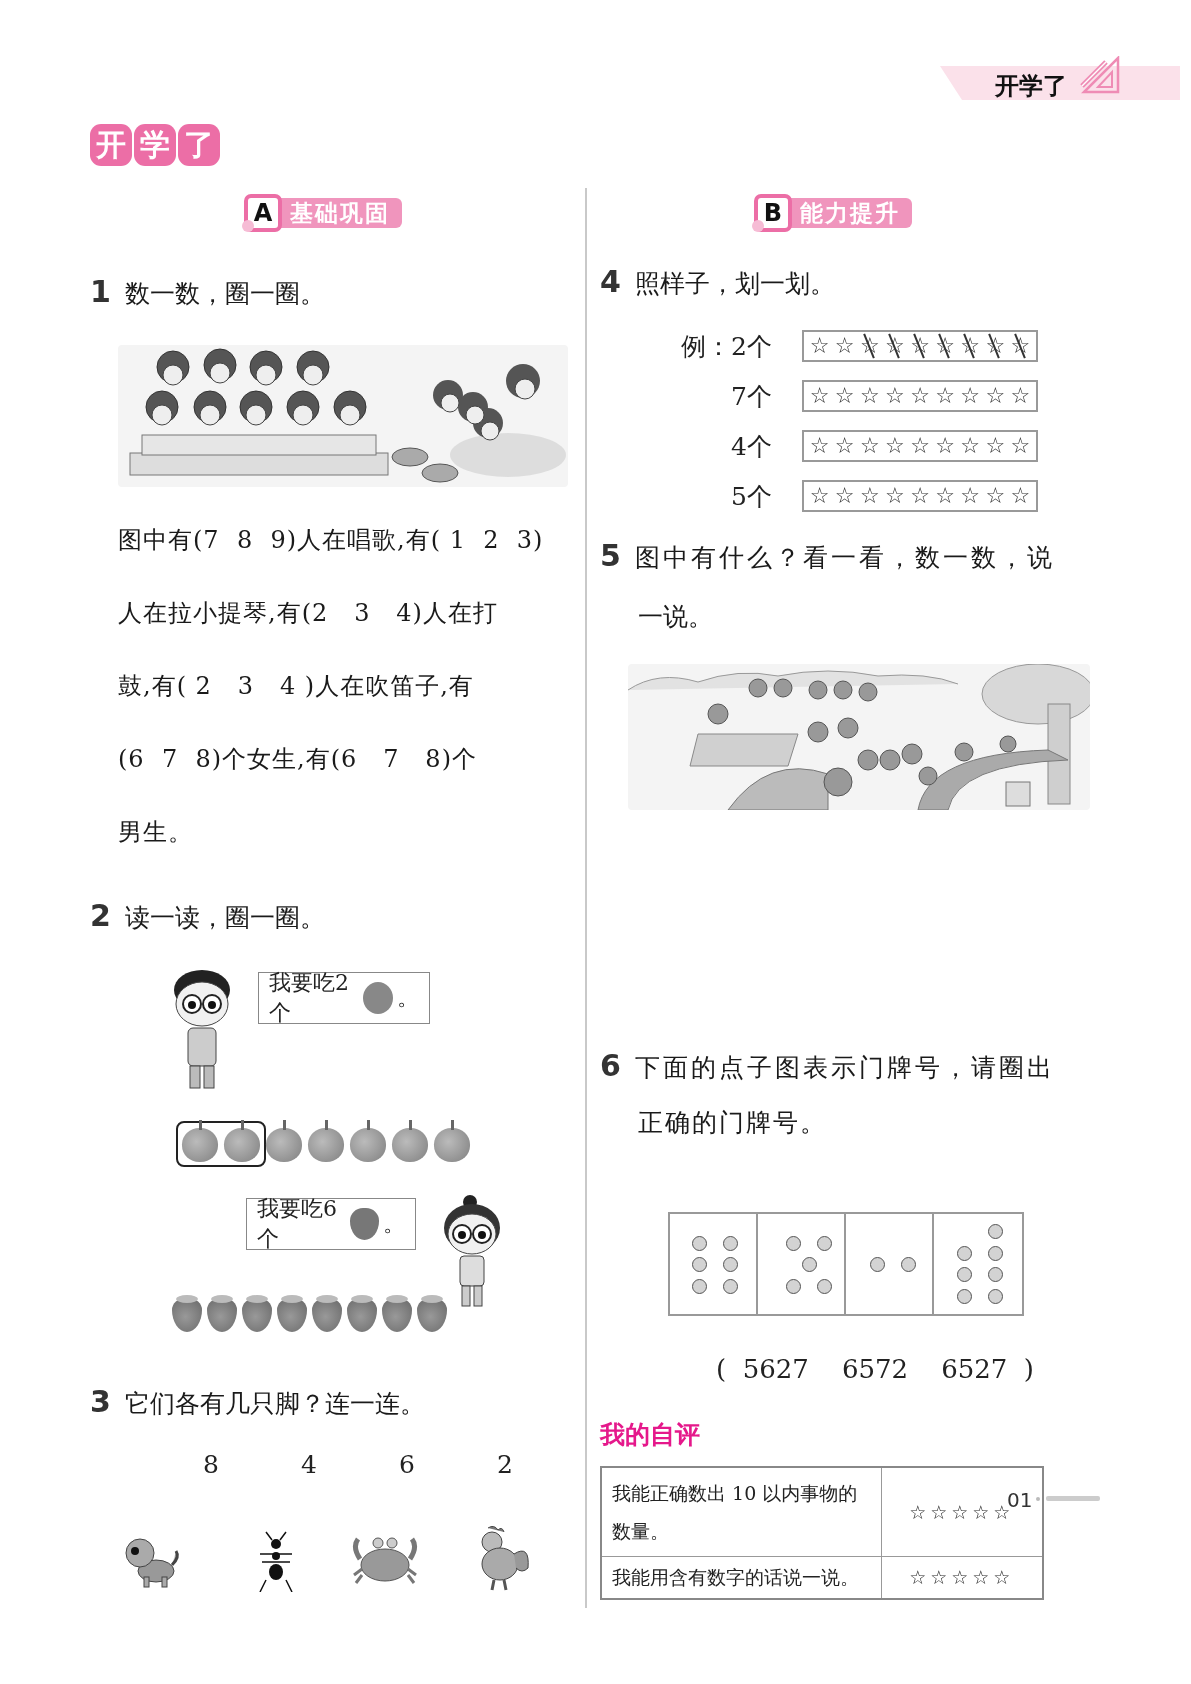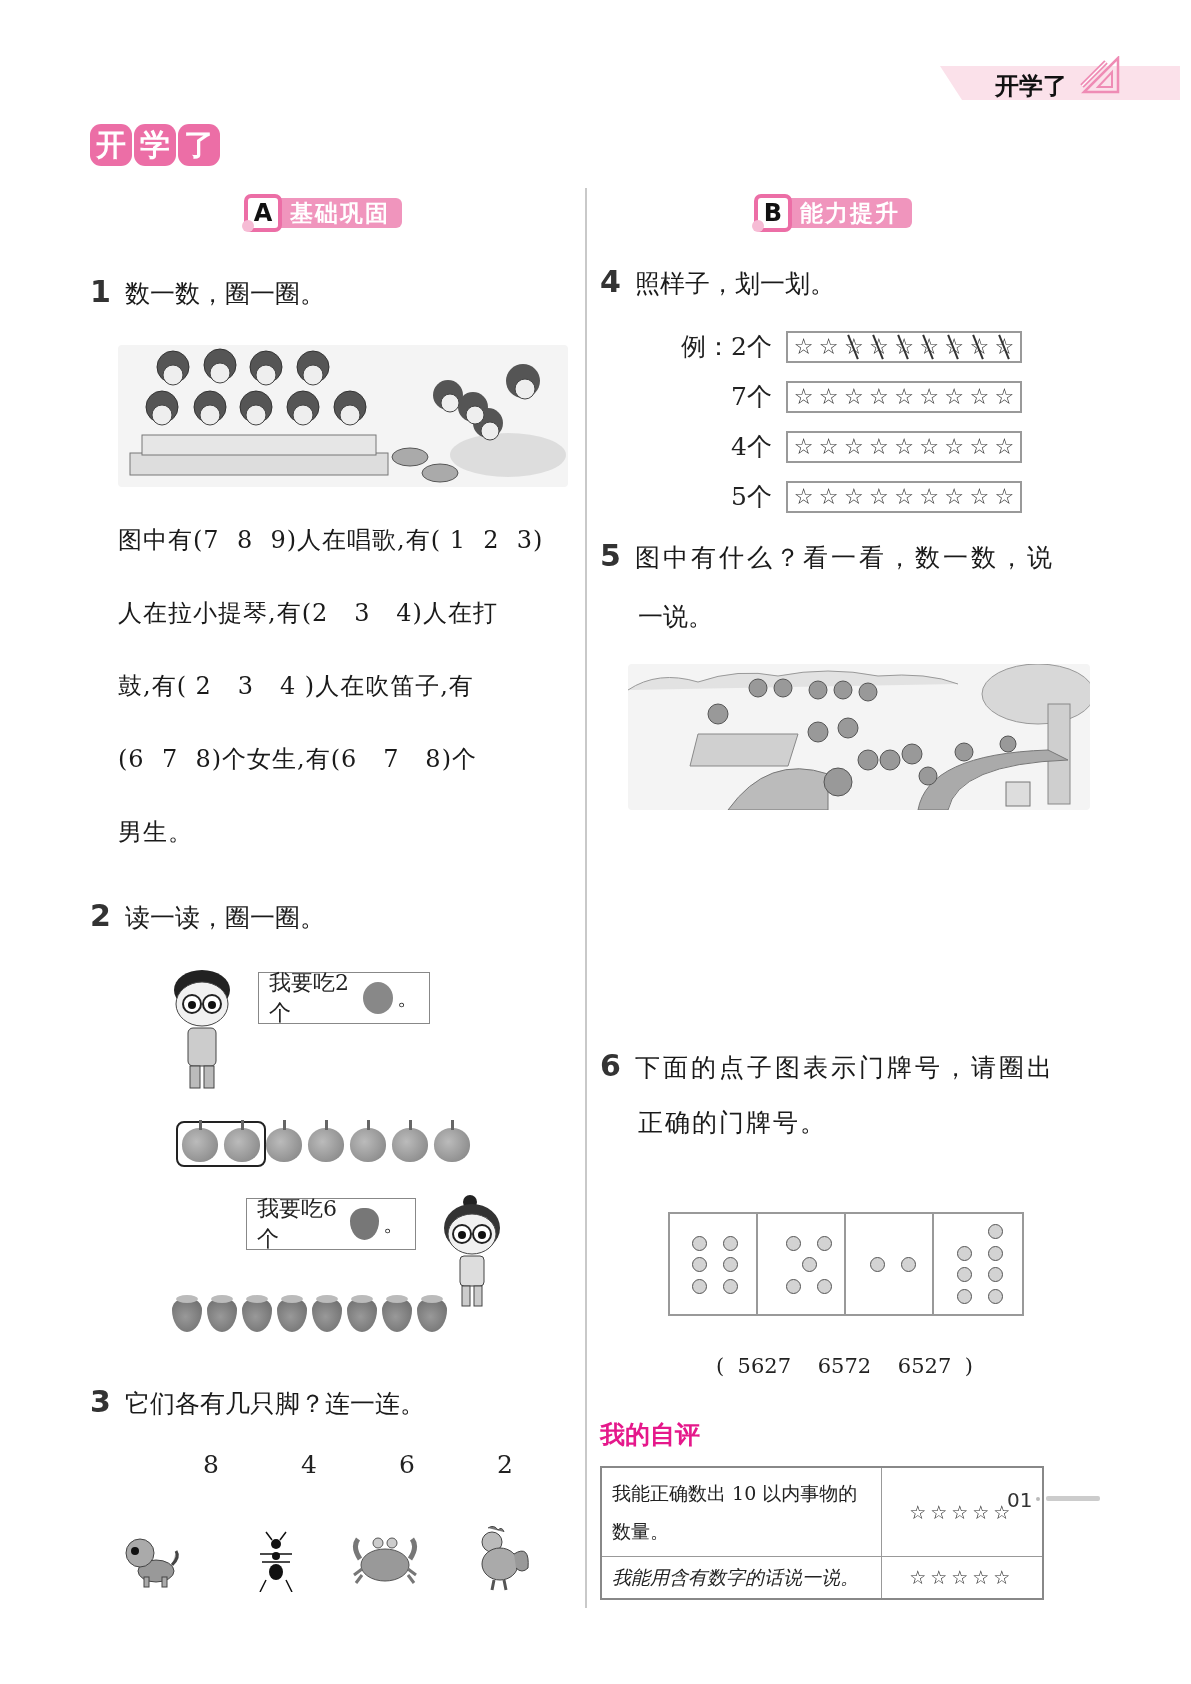--- a/index.html
+++ b/index.html
@@ -34,21 +34,21 @@
   .qnum { font-family: "DejaVu Sans", "Liberation Sans", sans-serif; font-weight: bold; font-size: 30px; color: #333; }
   .qtext { font-size: 25px; color: #1a1a1a; }
   .q-row { display: flex; align-items: baseline; gap: 14px; }
 
   .body-line { font-size: 24px; letter-spacing: 1px; color: #1a1a1a; white-space: pre; }
 
   
   .illus { background: #f4f4f4; border-radius: 4px; }
 
   
-  .star-row { display: flex; align-items: flex-end; }
+  .star-row { display: flex; align-items: flex-start; gap: 16px; }
   .star-label { width: 120px; text-align: right; font-size: 25px; padding-right: 14px; }
   .star-box { width: 236px; height: 32px; border: 2px solid #999; display: flex; align-items: center; justify-content: space-around;
               font-size: 22px; color: #333; padding: 0 3px; }
   .star { position: relative; display: inline-block; line-height: 1; }
   .star.struck::after { content: ""; position: absolute; left: 8px; top: -2px; width: 2px; height: 26px; background: #333; transform: rotate(-22deg); }
 
   
   .bubble { border: 1.5px solid #888; border-radius: 0; background: #fff; font-size: 22px; display: flex; align-items: center; padding: 0 10px; gap: 4px; }
   .fruit { width: 34px; height: 32px; border-radius: 50%; background: #888; display: inline-block; }
   .strawberry { border-radius: 45% 45% 50% 50% / 40% 40% 60% 60%; background: #777; }
@@ -409,34 +409,34 @@
     <span class="dot" style="left:54px; top:10px;"></span>
     <span class="dot" style="left:23px; top:32px;"></span>
     <span class="dot" style="left:54px; top:32px;"></span>
     <span class="dot" style="left:23px; top:53px;"></span>
     <span class="dot" style="left:54px; top:53px;"></span>
     <span class="dot" style="left:23px; top:75px;"></span>
     <span class="dot" style="left:54px; top:75px;"></span>
   </div>
 </div>
 
-<div class="abs" style="left:716px; top:1354px; font-size:21px; white-space:pre;">(  5627    6572    6527  )</div>
+<div class="abs" style="left:716px; top:1354px; font-size:26px; white-space:pre;">(  5627    6572    6527  )</div>
 
 <div class="abs eval-title" style="left:600px; top:1418px;">我的自评</div>
 <table class="abs eval-table" style="left:600px; top:1466px;">
   <tbody>
       <tr>
     <td class="eval-desc" style="height:86px; line-height:38px;">
       <div>我能正确数出 10 以内事物的</div>
       <div>数量。</div>
     </td>
     <td class="eval-stars">☆☆☆☆☆</td>
   </tr>
   <tr>
-    <td class="eval-desc" style="height:42px; line-height:28px;font-style:italic;">
+    <td class="eval-desc" style="height:42px; line-height:28px;">
       <div>我能用含有数字的话说一说。</div>
     </td>
     <td class="eval-stars">☆☆☆☆☆</td>
   </tr>
 </tbody>
   </table>
 
 <div class="abs page-num">01</div>
 <div class="abs page-deco-dot"></div>
 <div class="abs page-deco-bar"></div>

